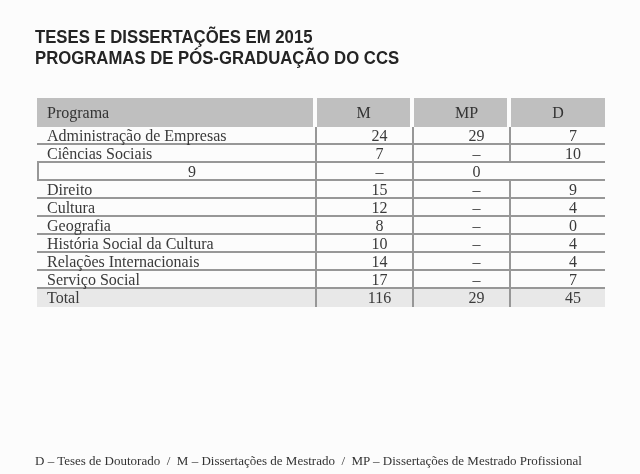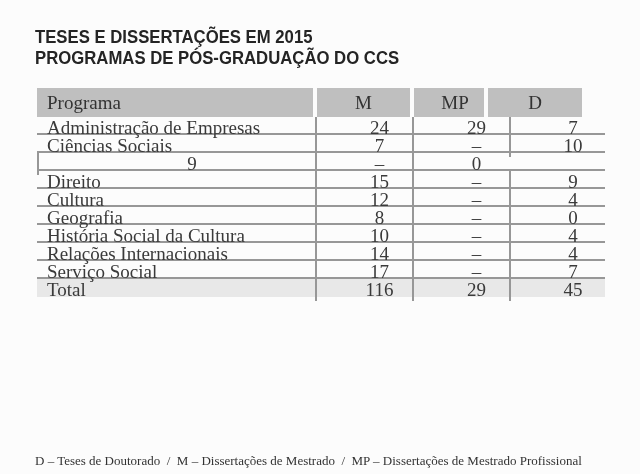--- a/index.html
+++ b/index.html
@@ -28,44 +28,44 @@
   .title-line {
     display: block;
     transform: scaleX(0.88);
     transform-origin: left center;
     letter-spacing: 0px;
   }
   
   .table {
     position: absolute;
     left: 37px;
-    top: 88px;
+    top: 98px;
     width: 568px;
-    font-size: 19px;
+    font-size: 16px;
   }
   .thead {
     display: flex;
     gap: 4px;
     height: 29px;
   }
   .hcell {
     background: #bfbfbf;
     height: 29px;
     display: flex;
     align-items: center;
     justify-content: center;
     color: #333333;
   }
   .hcell.hprog {
     width: 276px;
     justify-content: flex-start;
     padding-left: 10px;
   }
   .hcell.hnum1 { width: 93px; }
-  .hcell.hnum2 { width: 70px; padding-left: 12px; }
+  .hcell.hnum2 { width: 93px; padding-left: 12px; }
   .hcell.hnum3 { width: 94px; }
   .trow {
     display: grid;
     grid-template-columns: 278px 97px 97px 96px;
     height: 18px;
     border-bottom: 2px solid #979797;
   }
   .trow:last-child { border-bottom: none; text-align: right; }
   .tcell {
     display: flex;

